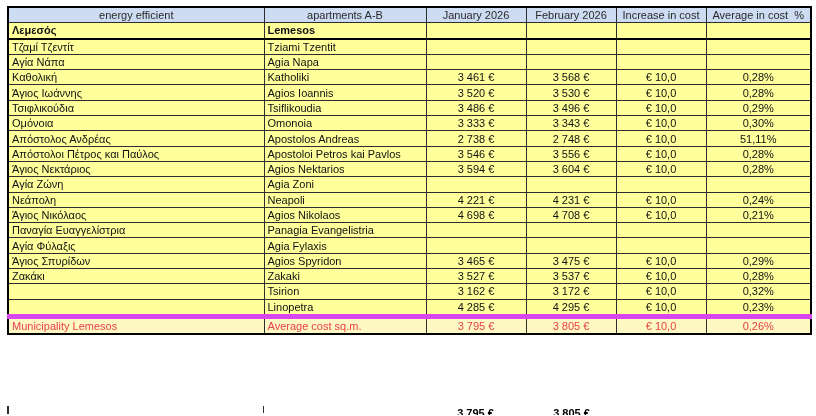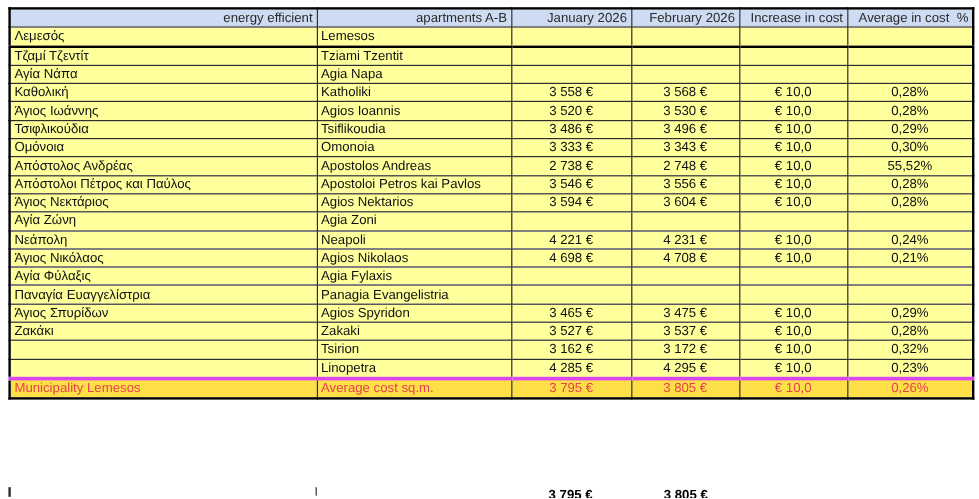--- a/index.html
+++ b/index.html
@@ -25,30 +25,30 @@
     line-height:12px;
     padding:0 3px;
     overflow:hidden;
     white-space:pre;
     color:#111111;
   }
   thead th{
     background:#cddcf2;
     font-weight:normal;
     color:#2a2a2a;
-    text-align:right;
+    text-align:center;
   }
   tbody td{background:#ffff9c;}
   td.name{text-align:left;}
   td.num{text-align:center;}
-  tr.region td{font-weight:normal;border-bottom:2px solid #000;}
+  tr.region td{font-weight:bold;border-bottom:2px solid #000;}
   tr.summary td{
-    background:#fde047;
+    background:#fef9c3;
     color:#e8404f;
-    border-top:3px solid #d946ef;
+    border-top:5px solid #d946ef;
   }
   
   .cutoff{
     position:absolute;top:407px;height:8px;overflow:hidden;
     text-align:center;font-size:11px;line-height:12px;font-weight:bold;color:#000;
   }
   .cutoff-jan{left:427px;width:97px;}
   .cutoff-feb{left:527px;width:89px;}
   .stub{position:absolute;background:#2e2e2e;}
   .stub-left{left:7px;top:406px;width:2px;height:8px;}
@@ -97,21 +97,21 @@
     <td class="name">Αγία Νάπα</td>
     <td class="name">Agia Napa</td>
     <td class="num"></td>
     <td class="num"></td>
     <td class="num"></td>
     <td class="num"></td>
   </tr>
       <tr class="data">
     <td class="name">Καθολική</td>
     <td class="name">Katholiki</td>
-    <td class="num">3 558 €</td>
+    <td class="num">3 461 €</td>
     <td class="num">3 568 €</td>
     <td class="num">€ 10,0</td>
     <td class="num">0,28%</td>
   </tr>
       <tr class="data">
     <td class="name">Άγιος Ιωάννης</td>
     <td class="name">Agios Ioannis</td>
     <td class="num">3 520 €</td>
     <td class="num">3 530 €</td>
     <td class="num">€ 10,0</td>
@@ -132,21 +132,21 @@
     <td class="num">3 343 €</td>
     <td class="num">€ 10,0</td>
     <td class="num">0,30%</td>
   </tr>
       <tr class="data">
     <td class="name">Απόστολος Ανδρέας</td>
     <td class="name">Apostolos Andreas</td>
     <td class="num">2 738 €</td>
     <td class="num">2 748 €</td>
     <td class="num">€ 10,0</td>
-    <td class="num">55,52%</td>
+    <td class="num">51,11%</td>
   </tr>
       <tr class="data">
     <td class="name">Απόστολοι Πέτρος και Παύλος</td>
     <td class="name">Apostoloi Petros kai Pavlos</td>
     <td class="num">3 546 €</td>
     <td class="num">3 556 €</td>
     <td class="num">€ 10,0</td>
     <td class="num">0,28%</td>
   </tr>
       <tr class="data">
@@ -175,30 +175,30 @@
   </tr>
       <tr class="data">
     <td class="name">Άγιος Νικόλαος</td>
     <td class="name">Agios Nikolaos</td>
     <td class="num">4 698 €</td>
     <td class="num">4 708 €</td>
     <td class="num">€ 10,0</td>
     <td class="num">0,21%</td>
   </tr>
       <tr class="data">
+    <td class="name">Παναγία Ευαγγελίστρια</td>
+    <td class="name">Panagia Evangelistria</td>
+    <td class="num"></td>
+    <td class="num"></td>
+    <td class="num"></td>
+    <td class="num"></td>
+  </tr>
+      <tr class="data">
     <td class="name">Αγία Φύλαξις</td>
     <td class="name">Agia Fylaxis</td>
-    <td class="num"></td>
-    <td class="num"></td>
-    <td class="num"></td>
-    <td class="num"></td>
-  </tr>
-      <tr class="data">
-    <td class="name">Παναγία Ευαγγελίστρια</td>
-    <td class="name">Panagia Evangelistria</td>
     <td class="num"></td>
     <td class="num"></td>
     <td class="num"></td>
     <td class="num"></td>
   </tr>
       <tr class="data">
     <td class="name">Άγιος Σπυρίδων</td>
     <td class="name">Agios Spyridon</td>
     <td class="num">3 465 €</td>
     <td class="num">3 475 €</td>

